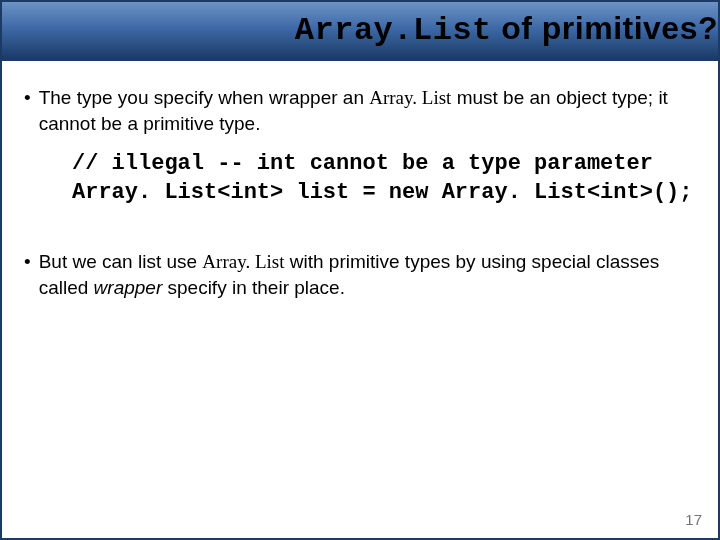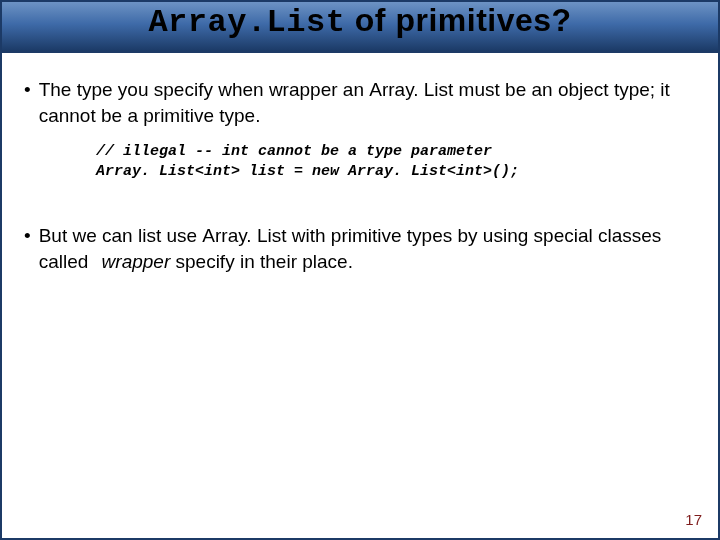--- a/index.html
+++ b/index.html
@@ -6,22 +6,22 @@
   html, body { width: 720px; height: 540px; overflow: hidden; font-family: Verdana, Geneva, sans-serif; background: #fff; }
   .slide {
     width: 720px; height: 540px;
     border: 2px solid #1c3a66;
     position: relative;
     background: #fff;
   }
   .title-bar {
     background: linear-gradient(to bottom, #6d93c4 0%, #3e6aa8 45%, #1b3a66 100%);
     color: #000;
-    padding: 0 0 10px 0;
-    text-align: center;
+    padding: 8px 0 10px 0;
+    text-align: right;
     border-bottom: 2px solid #1c3a66;
   }
   .title-bar h1 {
     font-size: 32px;
     font-weight: bold;
     letter-spacing: 0.5px;
   }
   .title-bar .mono { font-family: "Courier New", Courier, monospace; font-weight: bold; }
   .content {
     padding: 24px 22px 0 22px;
@@ -31,38 +31,37 @@
   }
   .bullet {
     display: flex;
     margin-bottom: 12px;
   }
   .bullet .dot {
     flex: 0 0 auto;
     margin-right: 8px;
   }
   .bullet .txt { flex: 1 1 auto; }
-  .mono-inline { font-family: Liberation Sans, sans-serif; }
+  .mono-inline { font-family: Liberation Serif, serif; }
   .code-block {
     font-family: "Courier New", Courier, monospace;
     font-weight: bold;
-    font-size: 15px;
+    font-size: 22px;
     white-space: pre;
-    margin: 14px 0 42px 72px;
+    margin: 14px 0 42px 48px;
     line-height: 1.3;
-    font-style: italic;
   }
   .code-block.second { margin-bottom: 0; }
-  .italic { font-style: italic; margin-left: 8px; }
+  .italic { font-style: italic; }
   .page-num {
     position: absolute;
     right: 16px;
     bottom: 10px;
     font-size: 15px;
-    color: #7f1d1d;
+    color: #737373;
   }
 </style>
 </head>
 <body>
 
 <div class="slide">
 
   <div class="title-bar">
     <h1>
       <span class="mono">Array.List</span><span> of primitives?</span>

